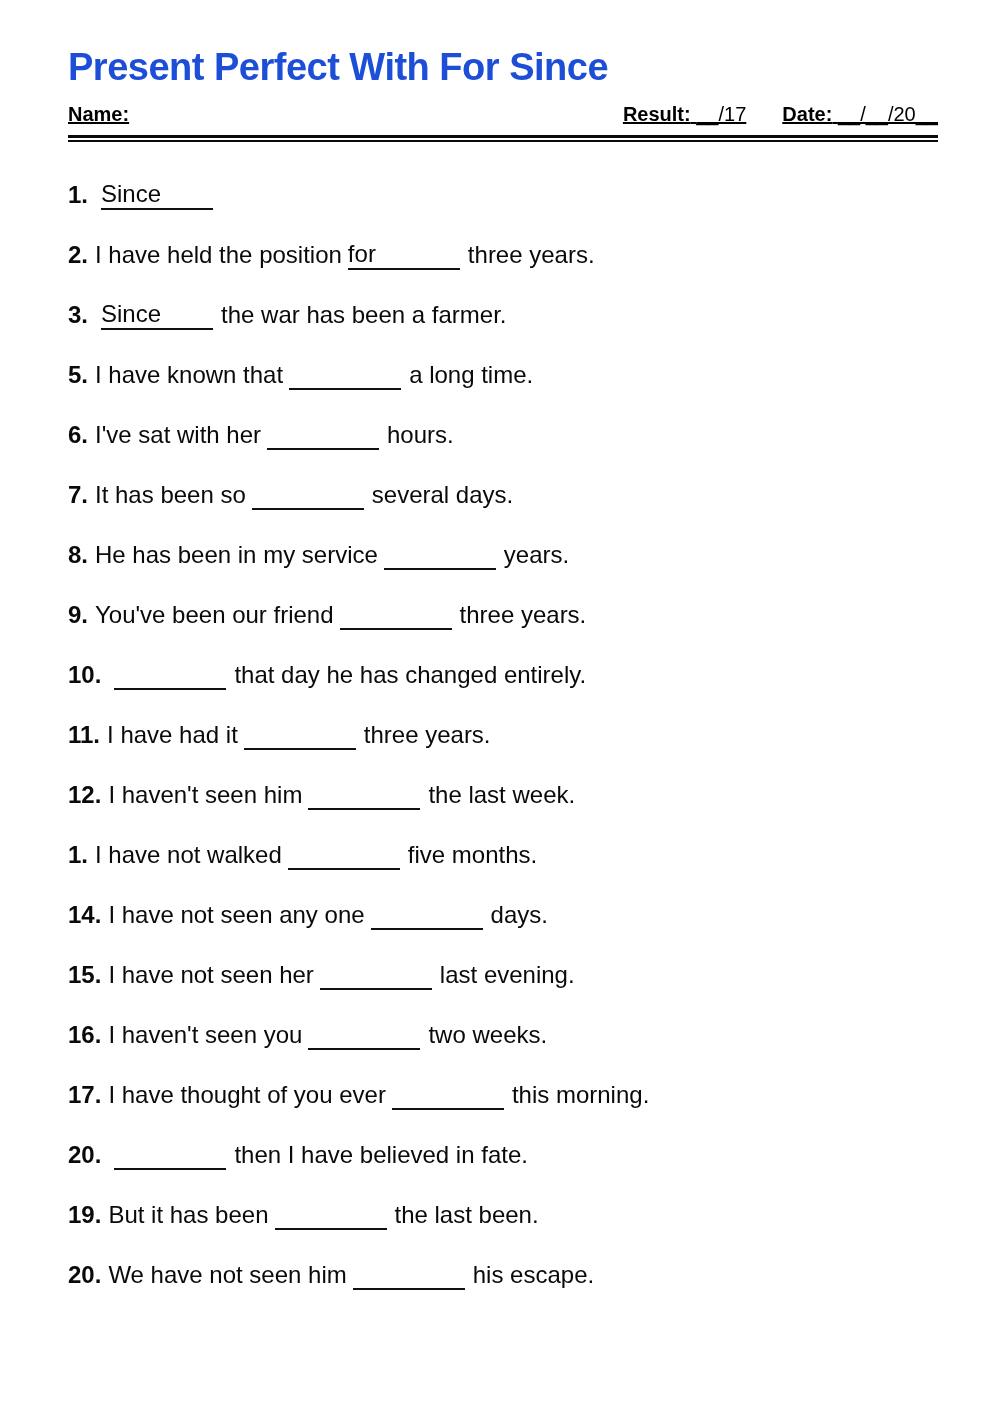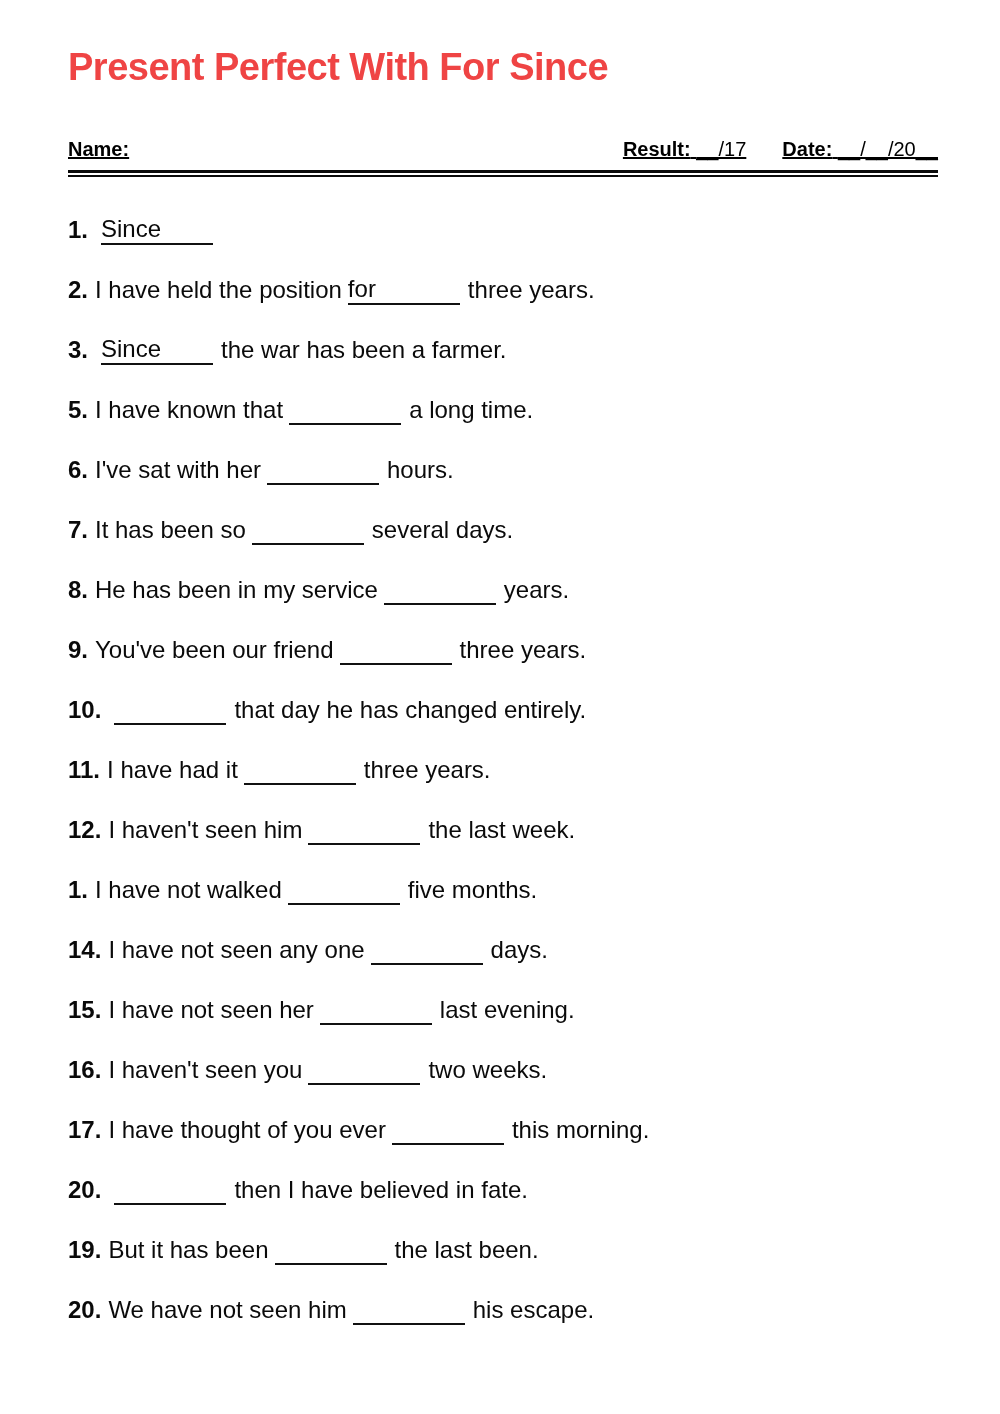--- a/index.html
+++ b/index.html
@@ -14,34 +14,34 @@
   .page {
     width: 1000px;
     height: 1414px;
     padding: 44px 62px 40px 68px;
   }
   .title {
     font-size: 38px;
     font-weight: bold;
     letter-spacing: -0.5px;
     line-height: 46px;
-    color: #ef4444;
+    color: #1d4ed8;
   }
   .header-row {
     display: flex;
     justify-content: space-between;
     align-items: baseline;
     font-size: 20px;
     margin-top: 10px;
     line-height: 28px;
     text-decoration: underline;
   }
   .header-row .bold { font-weight: bold; }
   .header-right { display: inline-flex; gap: 8px; align-items: baseline; }
-  .header-right .group { white-space: pre; margin-top: 35px; }
+  .header-right .group { white-space: pre; }
   .date-group { margin-left: 28px; }
   .rule {
     margin-top: 7px;
     height: 7px;
     border-top: 3px solid #0a0a0a;
     border-bottom: 2px solid #0a0a0a;
   }
   .items {
     margin-top: 38px;
   }

